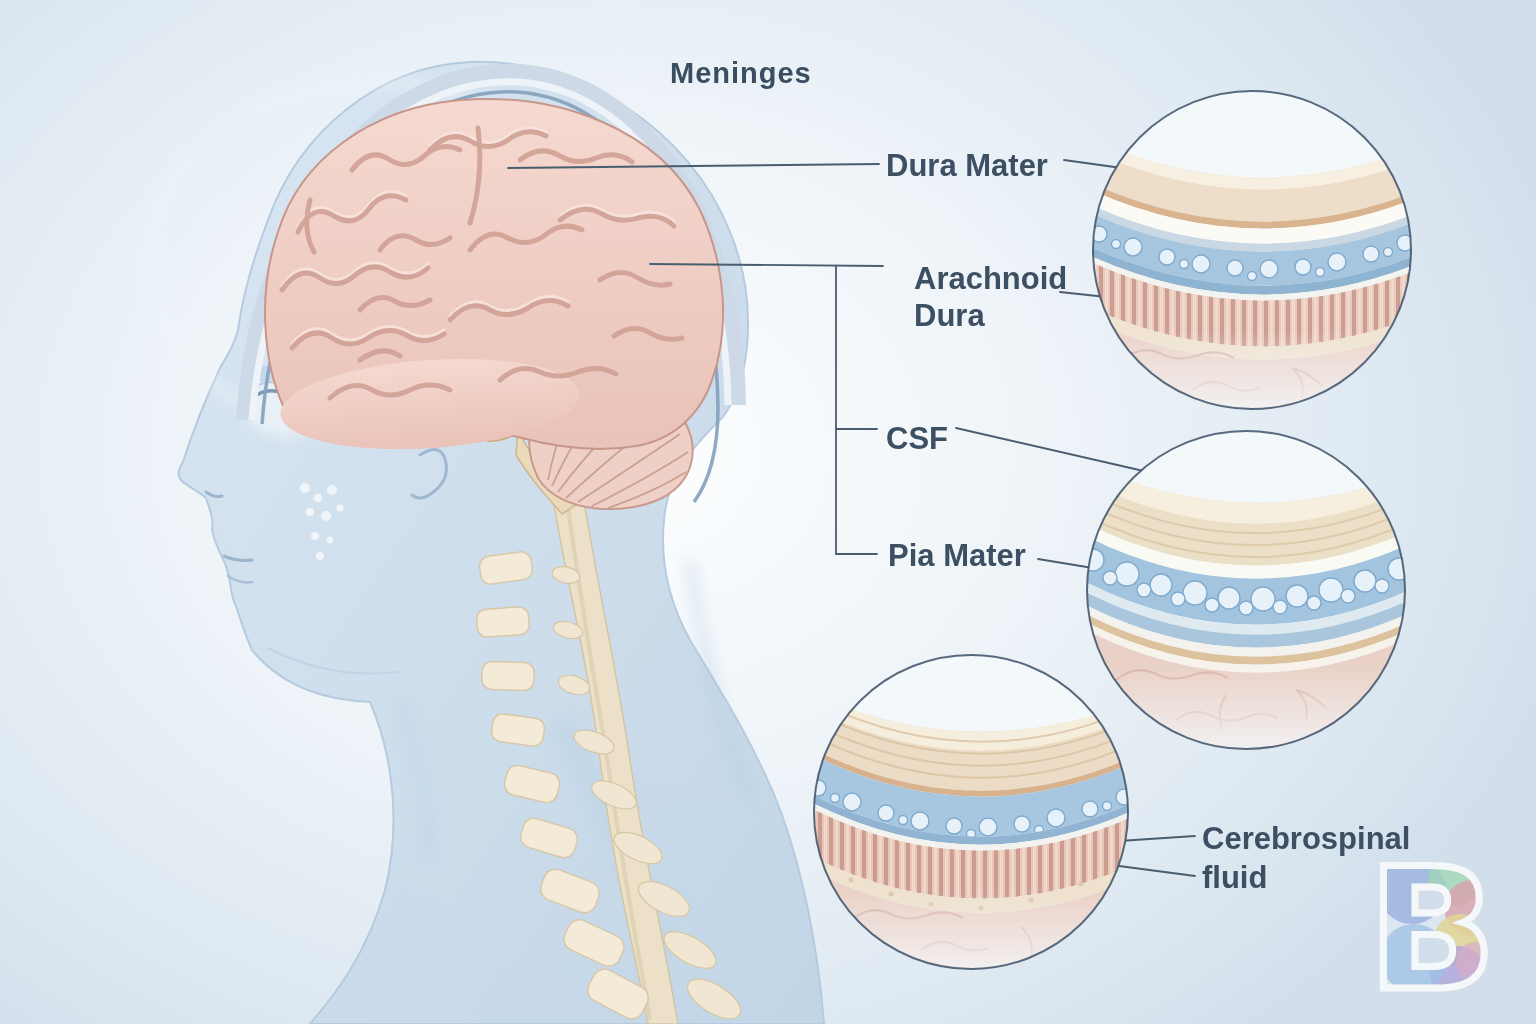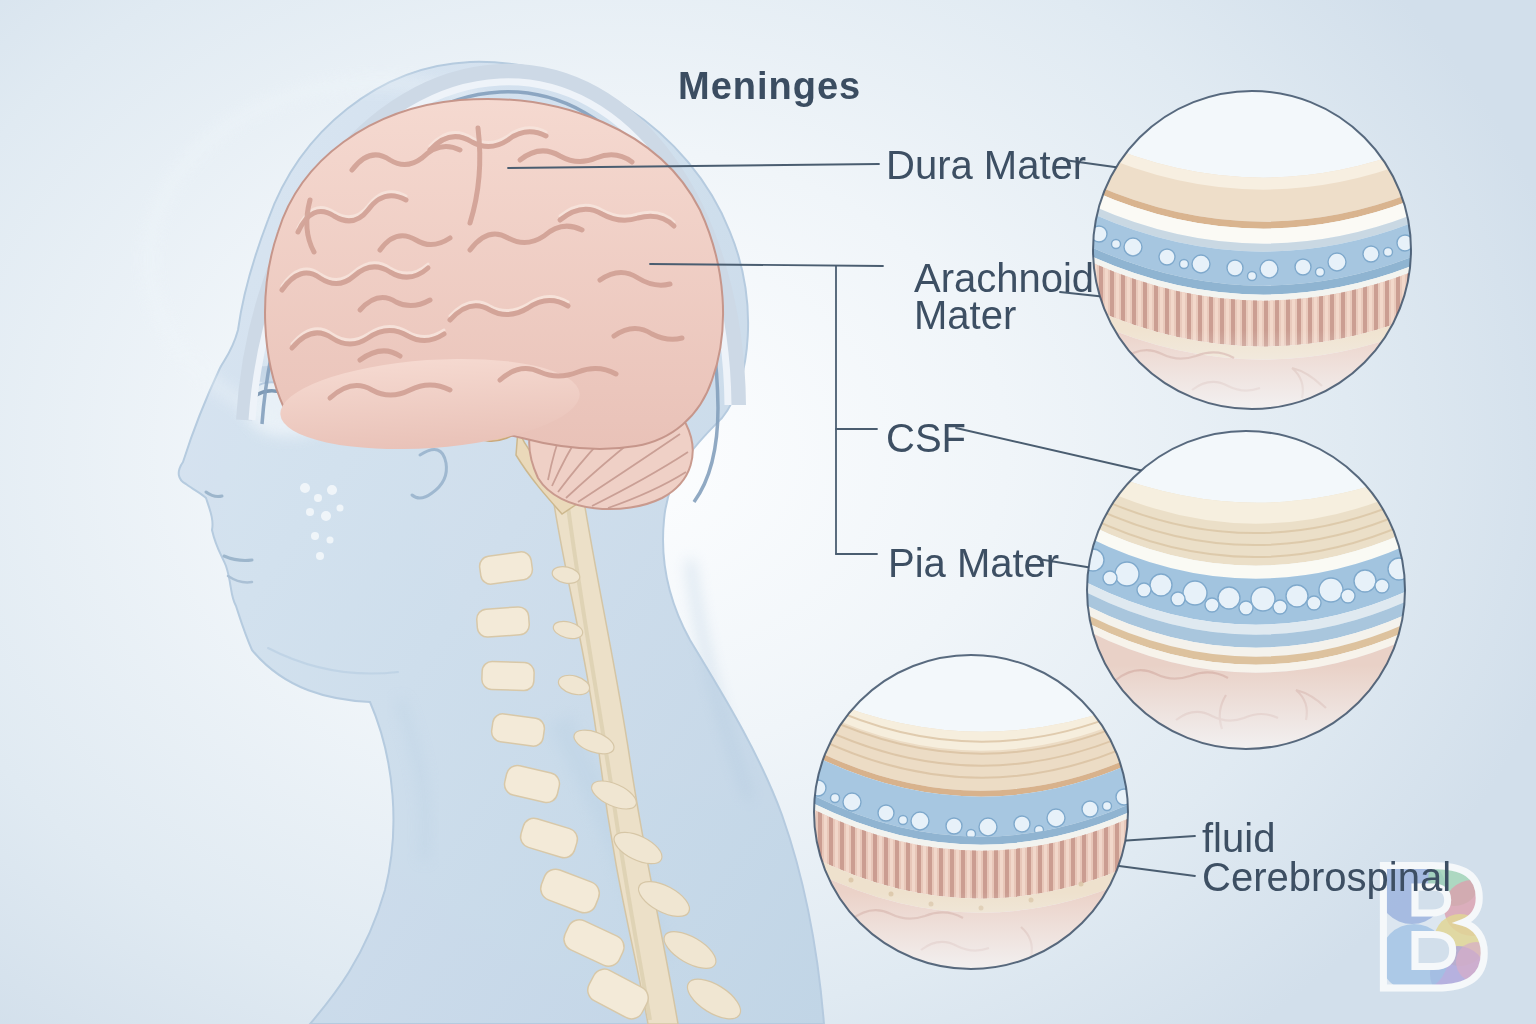--- a/index.html
+++ b/index.html
@@ -3,32 +3,32 @@
 <meta charset="utf-8">
 <style>
   html,body{margin:0;padding:0;}
   .stage{
     position:relative;width:1536px;height:1024px;overflow:hidden;
     background:radial-gradient(ellipse 980px 760px at 40% 44%, #fdfeff 0%, #f0f5f9 40%, #e0eaf2 75%, #d2dfeb 100%);
     font-family:"Liberation Sans", sans-serif;
   }
   .stage svg{position:absolute;left:0;top:0;}
   .title{
-    position:absolute;left:670px;top:57px;margin:8px;
-    font-size:38px;font-weight:600;letter-spacing:1px;color:#3b4d61;
+    position:absolute;left:670px;top:57px;margin:0;
+    font-size:29px;font-weight:600;letter-spacing:1px;color:#3b4d61;
   }
   .lbl{
-    position:absolute;color:#3d4f63;font-size:40px;font-weight:400;
+    position:absolute;color:#3d4f63;font-size:31px;font-weight:700;
     line-height:37px;white-space:nowrap;
   }
   .lbl span{display:block;}
   .lbl-dura{left:886px;top:147px;}
   .lbl-arach{left:914px;top:260px;}
   .lbl-csf{left:886px;top:420px;}
-  .lbl-pia{left:888px;top:537px;margin-top:8px;}
+  .lbl-pia{left:888px;top:537px;}
   .lbl-cfluid{left:1202px;top:819px;line-height:39px;}
 </style>
 </head>
 <body>
 
 <div class="stage">
 
 <svg width="1536" height="1024" viewBox="0 0 1536 1024">
   <defs>
     <linearGradient id="bodyGrad" x1="0" y1="0" x2="1" y2="1">
@@ -401,29 +401,29 @@
 </svg>
 
 <h1 class="title">Meninges</h1>
 
 <div class="lbl lbl-dura">
   <span>Dura Mater</span>
 </div>
 
 <div class="lbl lbl-arach">
   <span>Arachnoid</span>
-  <span>Mater</span>
+  <span>Dura</span>
 </div>
 
 <div class="lbl lbl-csf">
   <span>CSF</span>
 </div>
 
 <div class="lbl lbl-pia">
   <span>Pia Mater</span>
 </div>
 
 <div class="lbl lbl-cfluid">
+  <span>Cerebrospinal</span>
   <span>fluid</span>
-  <span>Cerebrospinal</span>
 </div>
 
 </div>
 
 </body></html>

